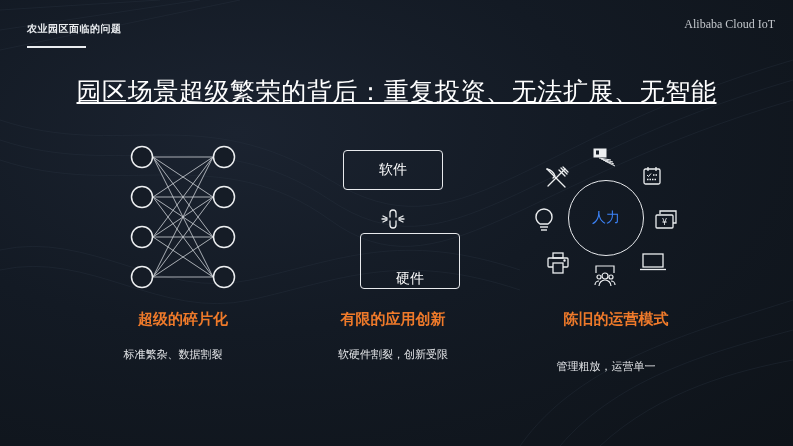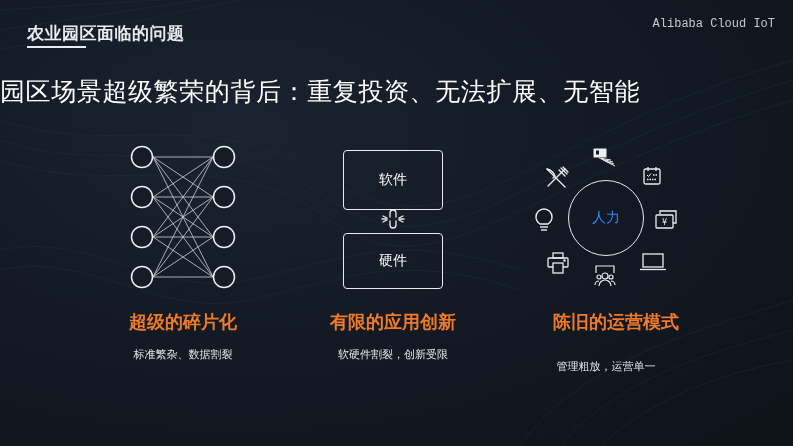--- a/index.html
+++ b/index.html
@@ -6,36 +6,36 @@
   html, body { width: 793px; height: 446px; overflow: hidden; }
   body {
     position: relative;
     background: radial-gradient(ellipse at 30% 30%, #1b2330 0%, #131a24 45%, #0e1319 100%);
     font-family: "DejaVu Sans", "Liberation Sans", sans-serif;
     color: #fff;
   }
   .bg-lines { position: absolute; left: 0; top: 0; width: 793px; height: 446px; pointer-events: none; }
   .section-title {
     position: absolute; left: 27px; top: 22px;
-    font-size: 17px; font-weight: bold; color: #e9ecef; letter-spacing: 0.5px;
+    font-size: 10px; font-weight: bold; color: #e9ecef; letter-spacing: 0.5px;
   }
   .section-underline {
     position: absolute; left: 27px; top: 46px; width: 59px; height: 2px; background: #e9ecef;
   }
   .brand {
     position: absolute; right: 18px; top: 17px;
-    font-family: Liberation Mono, monospace; font-size: 12px; color: #c4c8cd;
+    font-family: Liberation Serif, serif; font-size: 12px; color: #c4c8cd;
   }
   .headline {
-    position: absolute; left: 0; width: 793px; top: 75px; 
-    font-size: 25px; color: #ffffff; letter-spacing: 0.6px;
+    position: absolute; left: 0; width: 793px; top: 75px; text-align: center;
+    font-size: 25px; color: #ffffff; letter-spacing: 0.6px; text-decoration: underline;
   }
   .col-title {
     position: absolute; top: 310px; width: 200px; text-align: center;
-    font-size: 18px; font-weight: bold; color: #ef7a2a;
+    font-size: 15px; font-weight: bold; color: #ef7a2a;
   }
   .col-sub {
     position: absolute; top: 347px; width: 200px; text-align: center;
     font-size: 11px; color: #e4e6e9;
   }
   .box {
     position: absolute; width: 100px; border: 1.5px solid #e8eaed; border-radius: 4px;
     display: flex; align-items: center; justify-content: center;
     font-size: 14px; color: #fff;
   }
@@ -97,38 +97,38 @@
       <circle cx="14" cy="92" r="10.5"></circle>
       <circle cx="14" cy="132" r="10.5"></circle>
     <circle cx="96" cy="12" r="10.5"></circle>
       <circle cx="96" cy="52" r="10.5"></circle>
       <circle cx="96" cy="92" r="10.5"></circle>
       <circle cx="96" cy="132" r="10.5"></circle>
   </g>
 </svg>
 
 <div class="col-title" style="left:83px;">超级的碎片化</div>
-<div class="col-sub" style="left:83px;">标准繁杂、数据割裂</div>
-
-<div class="box" style="left:343px;top:150px;height:60px;">
+<div class="col-sub" style="left:73px;">标准繁杂、数据割裂</div>
+
+<div class="box" style="left:343px;top:150px;height:40px;">
   <span>软件</span>
 </div>
 <svg class="ico" style="left:381px;top:207px;" width="24" height="24" viewBox="0 0 24 24">
   <g stroke="#eceef0" stroke-width="1.3" fill="none" stroke-linecap="round">
     <path d="M9 10 V6 a3 3 0 0 1 6 0 V10"></path>
     <path d="M9 14 V18 a3 3 0 0 0 6 0 V14"></path>
     <line x1="2" y1="9" x2="6" y2="11"></line>
       <line x1="1" y1="12" x2="6" y2="12"></line>
       <line x1="2" y1="15" x2="6" y2="13"></line>
     <line x1="22" y1="9" x2="18" y2="11"></line>
       <line x1="23" y1="12" x2="18" y2="12"></line>
       <line x1="22" y1="15" x2="18" y2="13"></line>
   </g>
 </svg>
-<div class="box" style="left:343px;top:233px;height:56px;">
+<div class="box" style="left:360px;top:233px;height:56px;align-items:flex-end;">
   <span>硬件</span>
 </div>
 
 <div class="col-title" style="left:293px;">有限的应用创新</div>
 <div class="col-sub" style="left:293px;">软硬件割裂，创新受限</div>
 
 <div class="ring">
   <span>人力</span>
 </div>
 

